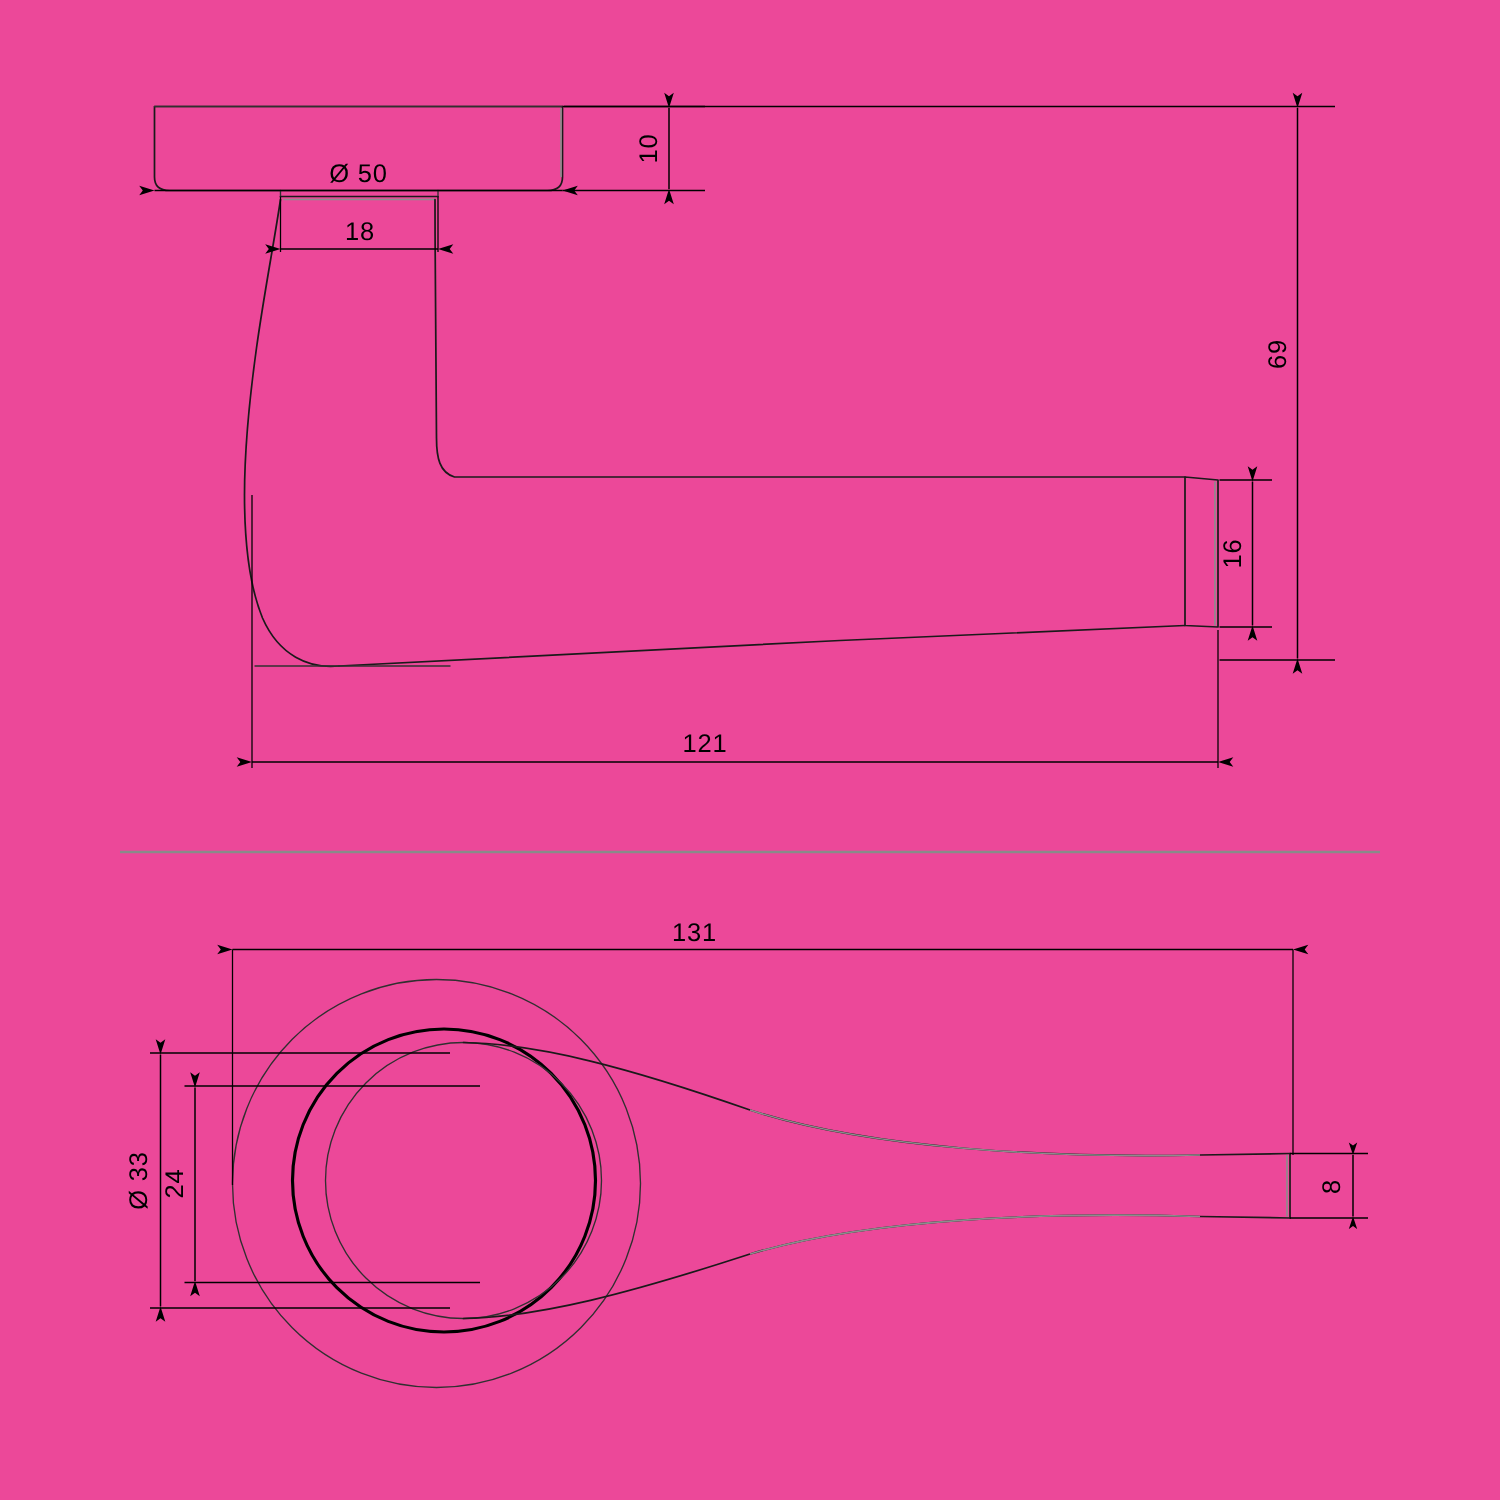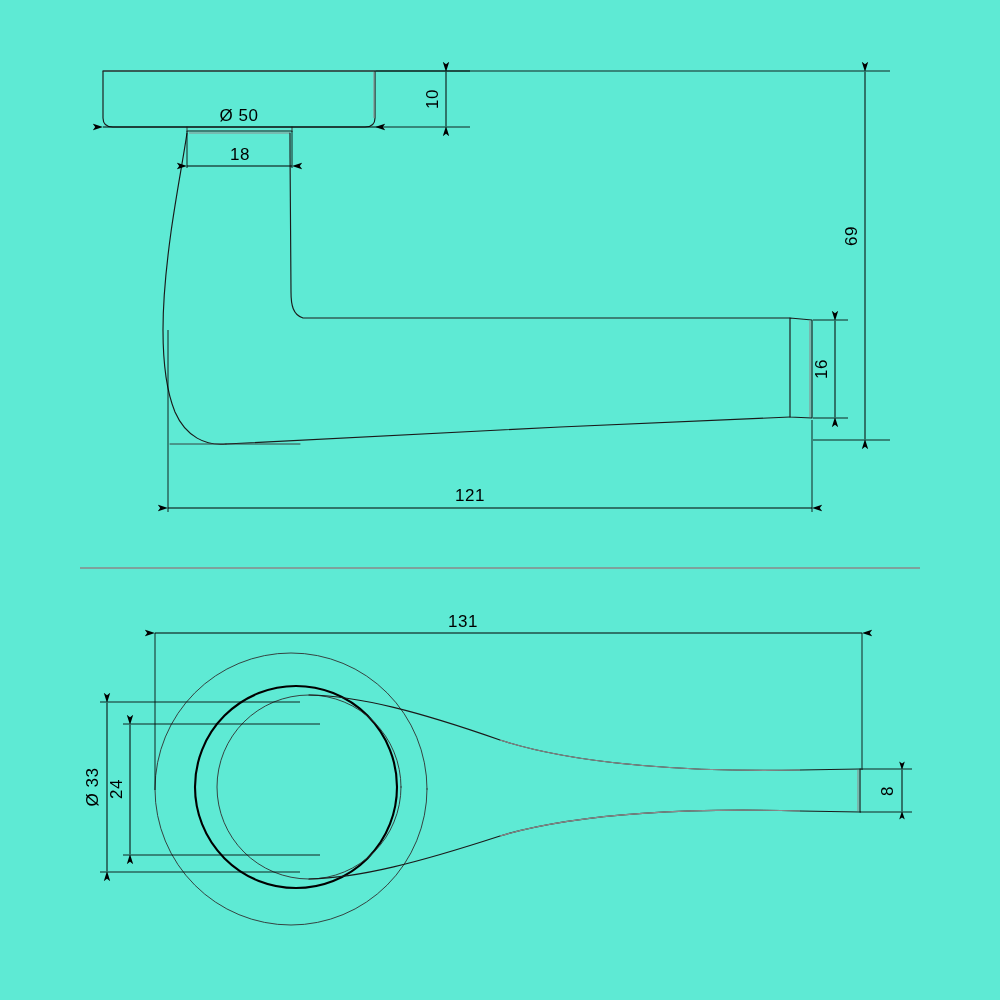--- a/index.html
+++ b/index.html
@@ -11,21 +11,21 @@
   body {
     width: 1000px;
     height: 1000px;
     font-family: "Liberation Sans", sans-serif;
     overflow: hidden;
   }
   #drawing-root {
     position: relative;
     width: 1000px;
     height: 1000px;
-    background: #5eead4;
+    background: #ec4899;
     text-align: right;
   }
   svg.sheet {
     display: block;
     width: 1000px;
     height: 1000px;
   }
   .part-outline {
     fill: none;
     stroke: #1a1a1a;

